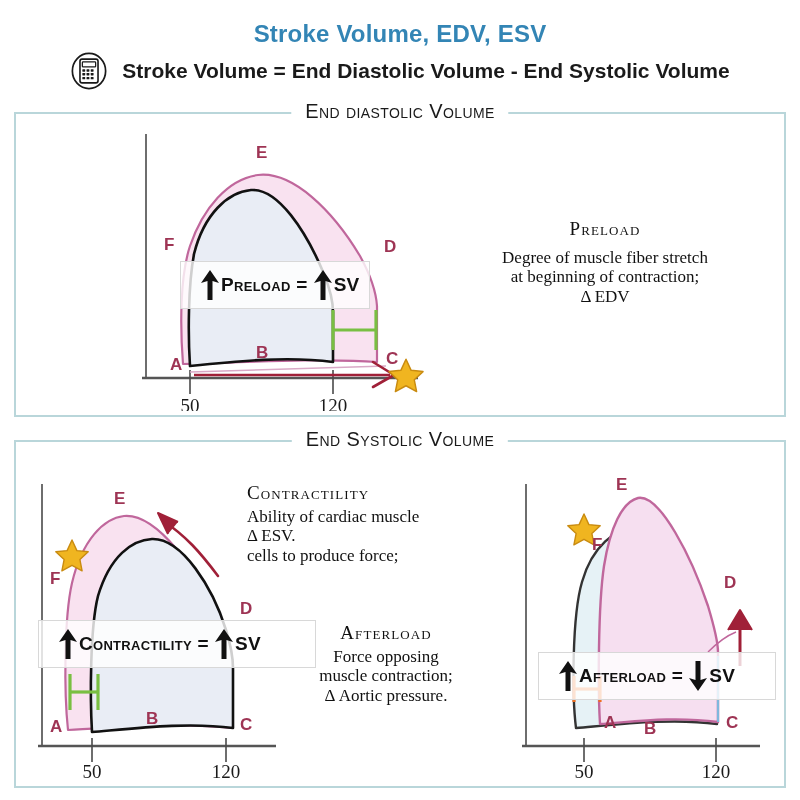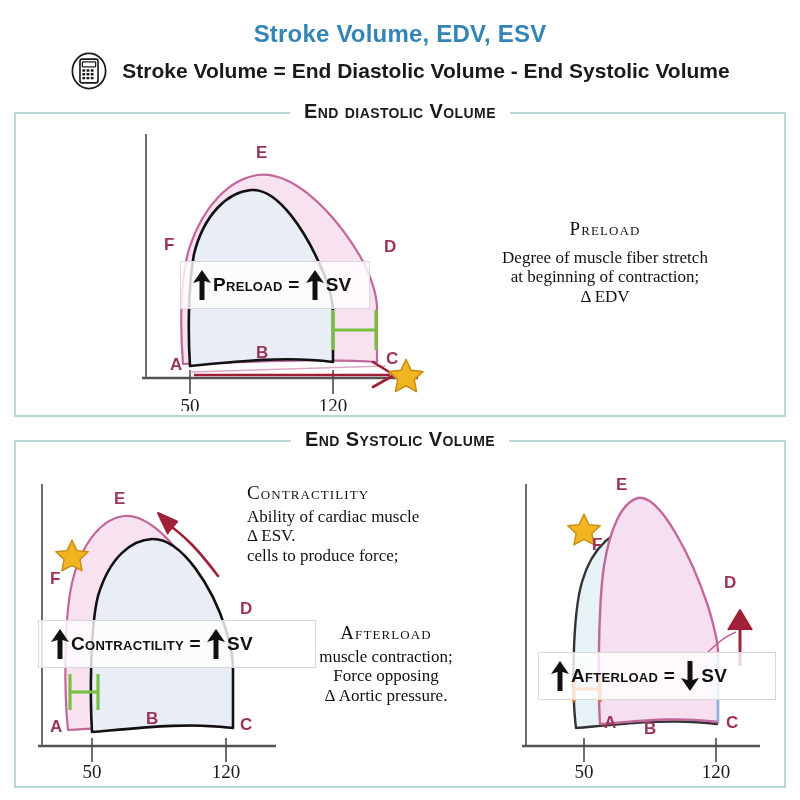--- a/index.html
+++ b/index.html
@@ -42,21 +42,21 @@
 
   .panel-legend {
     position: absolute;
     top: -14px;
     left: 50%;
     transform: translateX(-50%);
     background: #ffffff;
     padding: 0 14px;
     font-family: "Liberation Sans", sans-serif;
     font-size: 20px;
-    font-weight: 700;
+    font-weight: 400;
     color: #1a1a1a;
     white-space: nowrap;
     font-variant: small-caps;
     letter-spacing: 0.4px;
   }
 
   
   .concept-block {
     position: absolute;
     text-align: center;
@@ -80,21 +80,21 @@
   #afterload-block { left: 252px; top: 622px; width: 268px; }
 
   
   .callout {
     position: absolute;
     background: rgba(255,255,255,0.80);
     border: 1px solid #d8d8d8;
     display: flex;
     align-items: center;
     justify-content: flex-start;
-    padding: 0 10px;
+    padding: 0 18px;
     white-space: nowrap;
   }
   .callout .ctext {
     font-family: "Liberation Sans", sans-serif;
     font-size: 19px;
     font-weight: 600;
     color: #111;
     font-variant: small-caps;
     letter-spacing: 0.3px;
   }
@@ -338,19 +338,19 @@
     <div class="concept-body">
       <div>Ability of cardiac muscle</div>
       <div>Δ ESV.</div>
       <div>cells to produce force;</div>
     </div>
   </div>
 
   <div class="concept-block" id="afterload-block">
     <div class="concept-title">Afterload</div>
     <div class="concept-body">
+      <div>Force opposing</div>
       <div>muscle contraction;</div>
-      <div>Force opposing</div>
       <div>Δ Aortic pressure.</div>
     </div>
   </div>
 
 </div>
 
 </body></html>

